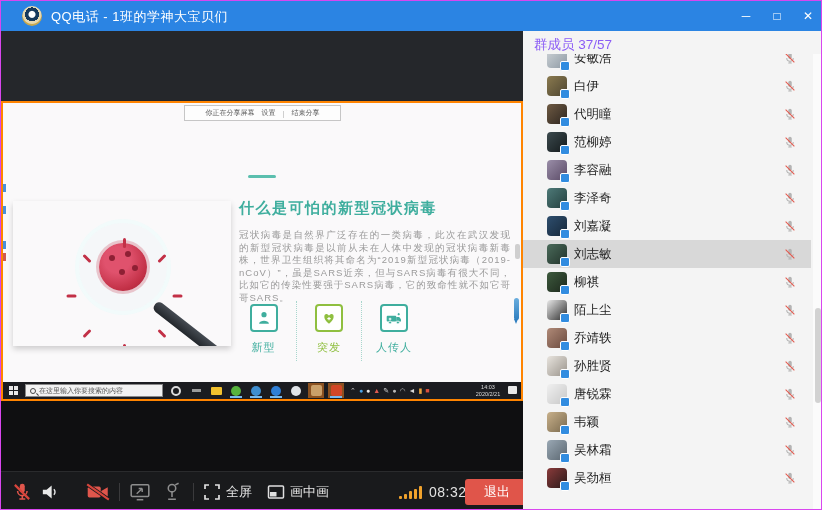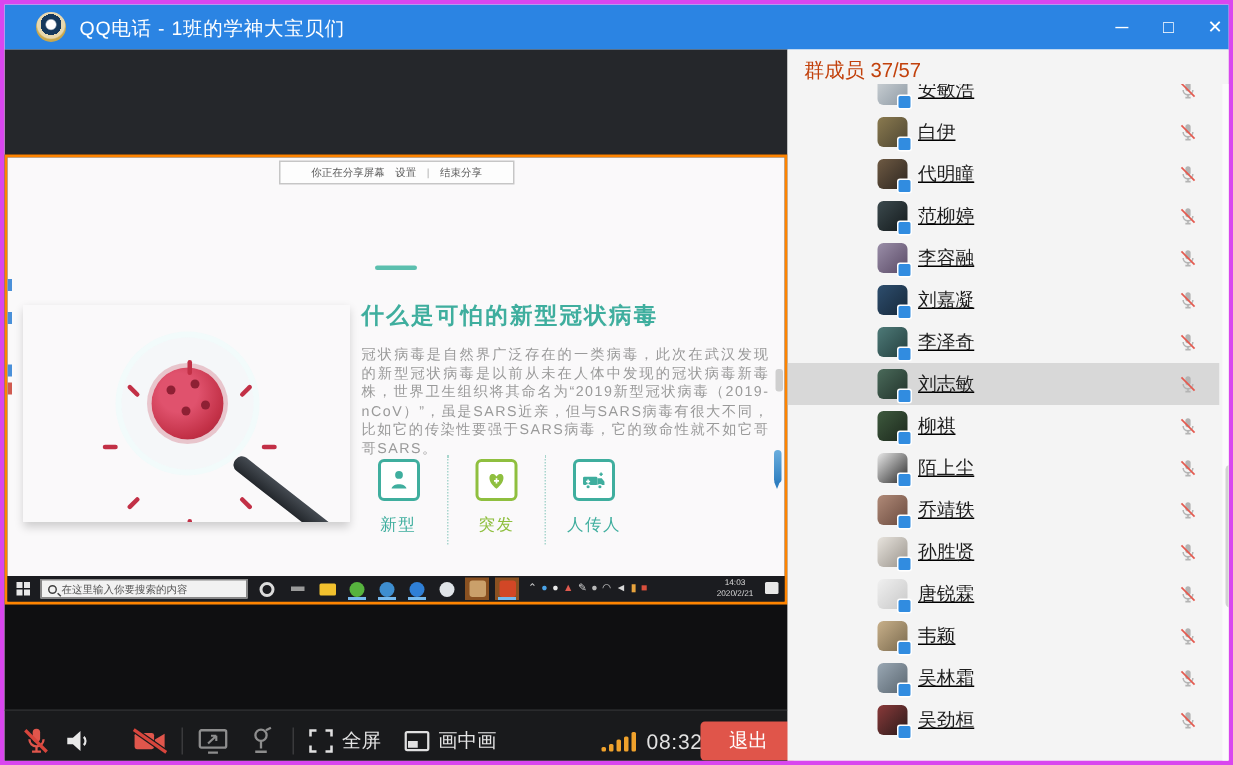--- a/index.html
+++ b/index.html
@@ -1,19 +1,19 @@
 <!DOCTYPE html>
 <html><head>
 <meta charset="utf-8">
 <style>
   * { box-sizing: border-box; margin: 0; padding: 0; }
   html,body { width:822px; height:510px; }
   body { font-family:"Liberation Sans","DejaVu Sans",sans-serif; background:#000; }
   .window { position:relative; width:822px; height:510px; overflow:hidden; background:#f4f4f4;
-            border:3px solid #d946ef; }
+            border:1px solid #d946ef; }
 
   
   .titlebar { position:absolute; left:0; top:0; width:822px; height:30px; background:#2b84e3; }
   .qq-logo { position:absolute; left:21px; top:5px; width:20px; height:20px; border-radius:50%;
              background:radial-gradient(circle at 50% 42%, #ffffff 0 3px, #16395c 4px 7px, #e8d9b0 7px 9px, #c9a84c 10px); }
   .win-title { position:absolute; left:50px; top:7px; font-size:13px; color:#fff; letter-spacing:.5px; }
   .win-btn { position:absolute; top:0; width:28px; height:30px; color:#fff; font-size:12px;
              display:flex; align-items:center; justify-content:center; cursor:default; }
   .wb-min{ left:731px; } .wb-max{ left:762px; } .wb-close{ left:793px; }
 
@@ -111,23 +111,23 @@
   .cb { position:absolute; top:0; height:40px; display:flex; align-items:center; gap:5px; color:#e4e4e4; font-size:13px; }
   .cb-div { position:absolute; top:11px; width:1px; height:18px; background:#3a3a3c; }
   .sigbars { display:flex; align-items:flex-end; gap:2px; height:14px; }
   .sigbars b { width:3px; background:#f0a22c; border-radius:1px; }
   .timer { position:absolute; left:428px; top:12px; font-size:14px; color:#e2e2e2; letter-spacing:.5px; }
   .exit-btn { position:absolute; left:464px; top:7px; width:64px; height:26px; background:#e0554a; border:none;
               border-radius:3px; color:#fff; font-size:13px; display:flex; align-items:center; justify-content:center; }
 
   
   .sidebar { position:absolute; left:522px; top:30px; width:300px; height:480px; background:#f4f4f4; overflow:hidden; }
-  .sb-header { position:absolute; left:11px; top:5px; font-size:13.5px; color:#c2410c; }
+  .sb-header { position:absolute; left:11px; top:5px; font-size:13.5px; color:#8b5cf6; }
   .member-list { position:absolute; left:0; top:23px; width:288px; height:457px; overflow:hidden; }
-  .member-row { height:28px; display:flex; align-items:center; padding-left:60px; position:relative;text-decoration:underline; }
+  .member-row { height:28px; display:flex; align-items:center; padding-left:24px; position:relative; }
   .member-row:first-child { margin-top:-10px; }
   .member-row.highlighted { background:#d8d8d8; }
   .avatar { width:20px; height:20px; border-radius:4px; position:relative; flex:0 0 auto; }
   .avatar::after { content:''; position:absolute; right:-3px; bottom:-3px; width:8px; height:8px;
                    background:#318ce0; border:1.5px solid #fff; border-radius:2px; }
   .member-name { margin-left:7px; font-size:12.5px; color:#1c1c1c; }
   .row-mic { position:absolute; right:14px; top:7px; width:14px; height:14px; }
   .sb-scroll { position:absolute; right:0; top:23px; width:10px; height:457px; background:#fbfbfb; }
   .sb-thumb { position:absolute; right:2px; top:254px; width:6px; height:95px; background:#d2d2d2; border-radius:3px; }
 </style>
@@ -401,33 +401,33 @@
     <span class="member-name">李容融</span>
     <svg class="row-mic" viewBox="0 0 16 16">
       <rect x="6" y="2" width="4" height="7" rx="2" fill="#b4b4b4"></rect>
       <path d="M4.3 8a3.7 3.7 0 0 0 7.4 0" fill="none" stroke="#b4b4b4" stroke-width="1.2"></path>
       <path d="M8 11.7v1.8M6 13.8h4" stroke="#b4b4b4" stroke-width="1.2"></path>
       <line x1="3" y1="3" x2="13" y2="13" stroke="#e45a4f" stroke-width="1.3"></line>
     </svg>
   </div>
 
   <div class="member-row">
+    <span class="avatar" style="background: linear-gradient(135deg, rgb(78, 122, 120), rgb(36, 64, 63));"></span>
+    <span class="member-name">李泽奇</span>
+    <svg class="row-mic" viewBox="0 0 16 16">
+      <rect x="6" y="2" width="4" height="7" rx="2" fill="#b4b4b4"></rect>
+      <path d="M4.3 8a3.7 3.7 0 0 0 7.4 0" fill="none" stroke="#b4b4b4" stroke-width="1.2"></path>
+      <path d="M8 11.7v1.8M6 13.8h4" stroke="#b4b4b4" stroke-width="1.2"></path>
+      <line x1="3" y1="3" x2="13" y2="13" stroke="#e45a4f" stroke-width="1.3"></line>
+    </svg>
+  </div>
+
+  <div class="member-row">
     <span class="avatar" style="background: linear-gradient(135deg, rgb(46, 78, 110), rgb(22, 40, 58));"></span>
     <span class="member-name">刘嘉凝</span>
-    <svg class="row-mic" viewBox="0 0 16 16">
-      <rect x="6" y="2" width="4" height="7" rx="2" fill="#b4b4b4"></rect>
-      <path d="M4.3 8a3.7 3.7 0 0 0 7.4 0" fill="none" stroke="#b4b4b4" stroke-width="1.2"></path>
-      <path d="M8 11.7v1.8M6 13.8h4" stroke="#b4b4b4" stroke-width="1.2"></path>
-      <line x1="3" y1="3" x2="13" y2="13" stroke="#e45a4f" stroke-width="1.3"></line>
-    </svg>
-  </div>
-
-  <div class="member-row">
-    <span class="avatar" style="background: linear-gradient(135deg, rgb(78, 122, 120), rgb(36, 64, 63));"></span>
-    <span class="member-name">李泽奇</span>
     <svg class="row-mic" viewBox="0 0 16 16">
       <rect x="6" y="2" width="4" height="7" rx="2" fill="#b4b4b4"></rect>
       <path d="M4.3 8a3.7 3.7 0 0 0 7.4 0" fill="none" stroke="#b4b4b4" stroke-width="1.2"></path>
       <path d="M8 11.7v1.8M6 13.8h4" stroke="#b4b4b4" stroke-width="1.2"></path>
       <line x1="3" y1="3" x2="13" y2="13" stroke="#e45a4f" stroke-width="1.3"></line>
     </svg>
   </div>
 
   <div class="member-row highlighted">
     <span class="avatar" style="background: linear-gradient(135deg, rgb(74, 106, 90), rgb(34, 51, 43));"></span>

